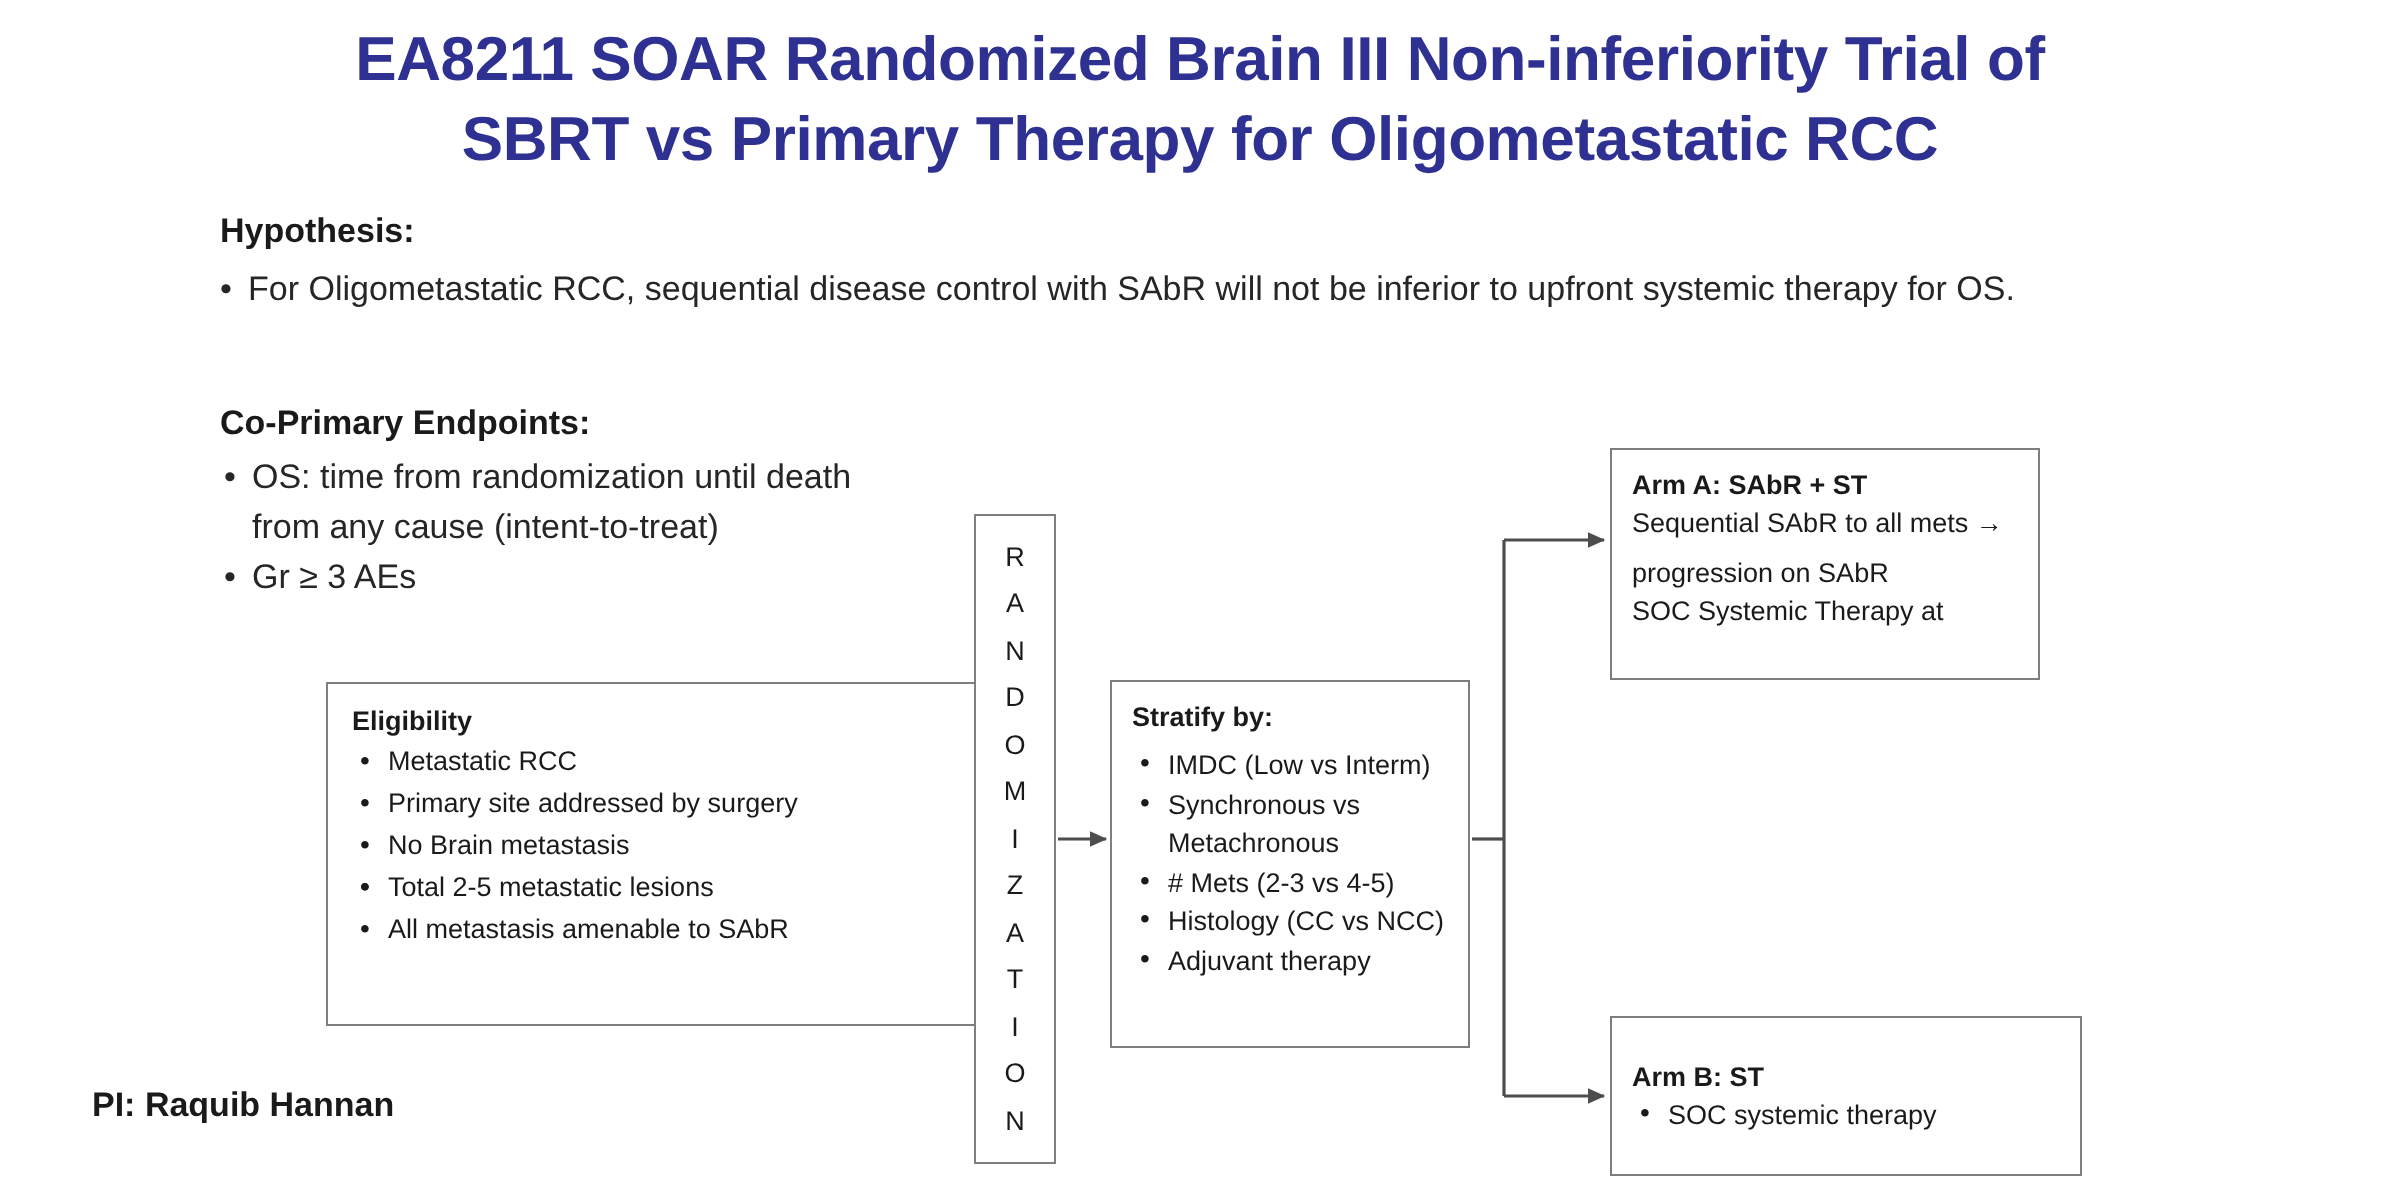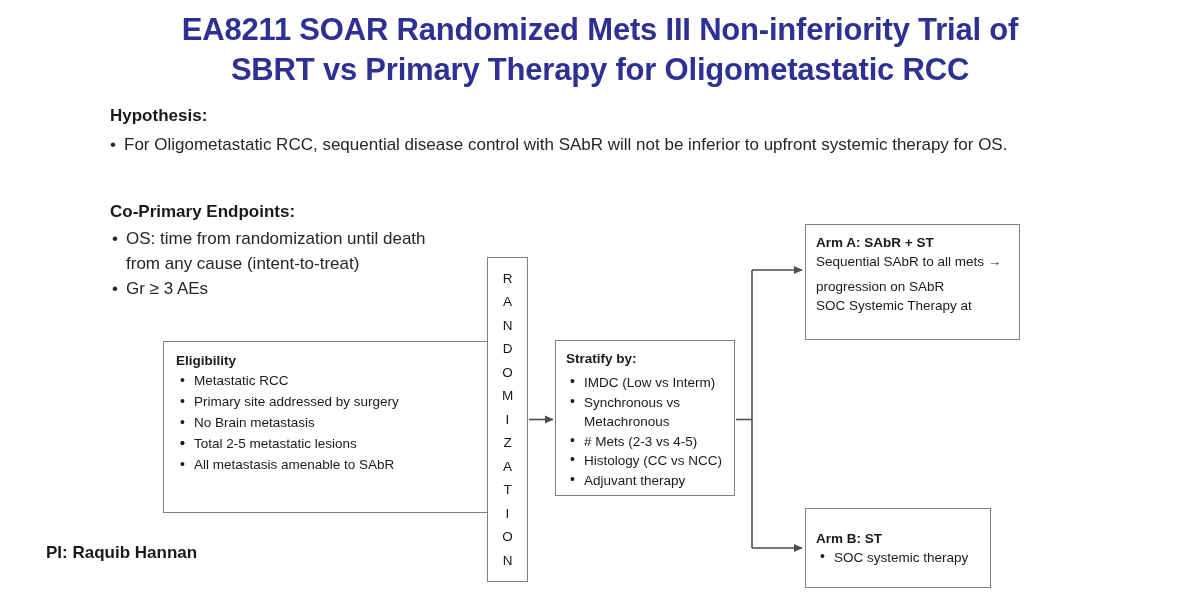--- a/index.html
+++ b/index.html
@@ -119,35 +119,35 @@
     justify-content: center;
   }
   #box-random .rletter {
     font-size: 13.5px;
     line-height: 23.5px;
     color: #1a1a1a;
     text-align: center;
   }
 
   #box-stratify {
-    left: 555px; top: 340px; width: 180px; height: 156px;
+    left: 555px; top: 340px; width: 180px; height: 184px;
     padding: 9px 4px 0 10px;
   }
   #box-stratify .btitle { margin-bottom: 6px; }
   #box-stratify ul li { line-height: 19.5px; }
 
   #box-arma {
     left: 805px; top: 224px; width: 215px; height: 116px;
     padding: 8px 6px 0 10px;
   }
   #box-arma .ln { line-height: 19px; }
   #box-arma .gap { height: 6px; }
 
   #box-armb {
-    left: 805px; top: 508px; width: 186px; height: 80px;
+    left: 805px; top: 508px; width: 236px; height: 80px;
     padding: 0 6px 0 10px;
     display: flex;
     flex-direction: column;
     justify-content: center;
   }
   #box-armb .btitle { margin-bottom: 2px; }
 
   
   #connectors {
     position: absolute;
@@ -155,21 +155,21 @@
     width: 1200px; height: 601px;
     pointer-events: none;
   }
 </style>
 </head>
 <body>
 
 <div id="slide">
 
   <div id="title">
-    <div>EA8211 SOAR Randomized Mets III Non-inferiority Trial of</div>
+    <div>EA8211 SOAR Randomized Brain III Non-inferiority Trial of</div>
     <div>SBRT vs Primary Therapy for Oligometastatic RCC</div>
   </div>
 
   <div id="hyp-head" class="hdr">Hypothesis:</div>
   <div id="hyp-bullet">
     <span class="bdot">•</span>
     <span class="btxt">For Oligometastatic RCC, sequential disease control with SAbR will not be inferior to upfront systemic therapy for OS.</span>
   </div>
 
   <div id="cpe-head" class="hdr">Co-Primary Endpoints:</div>

